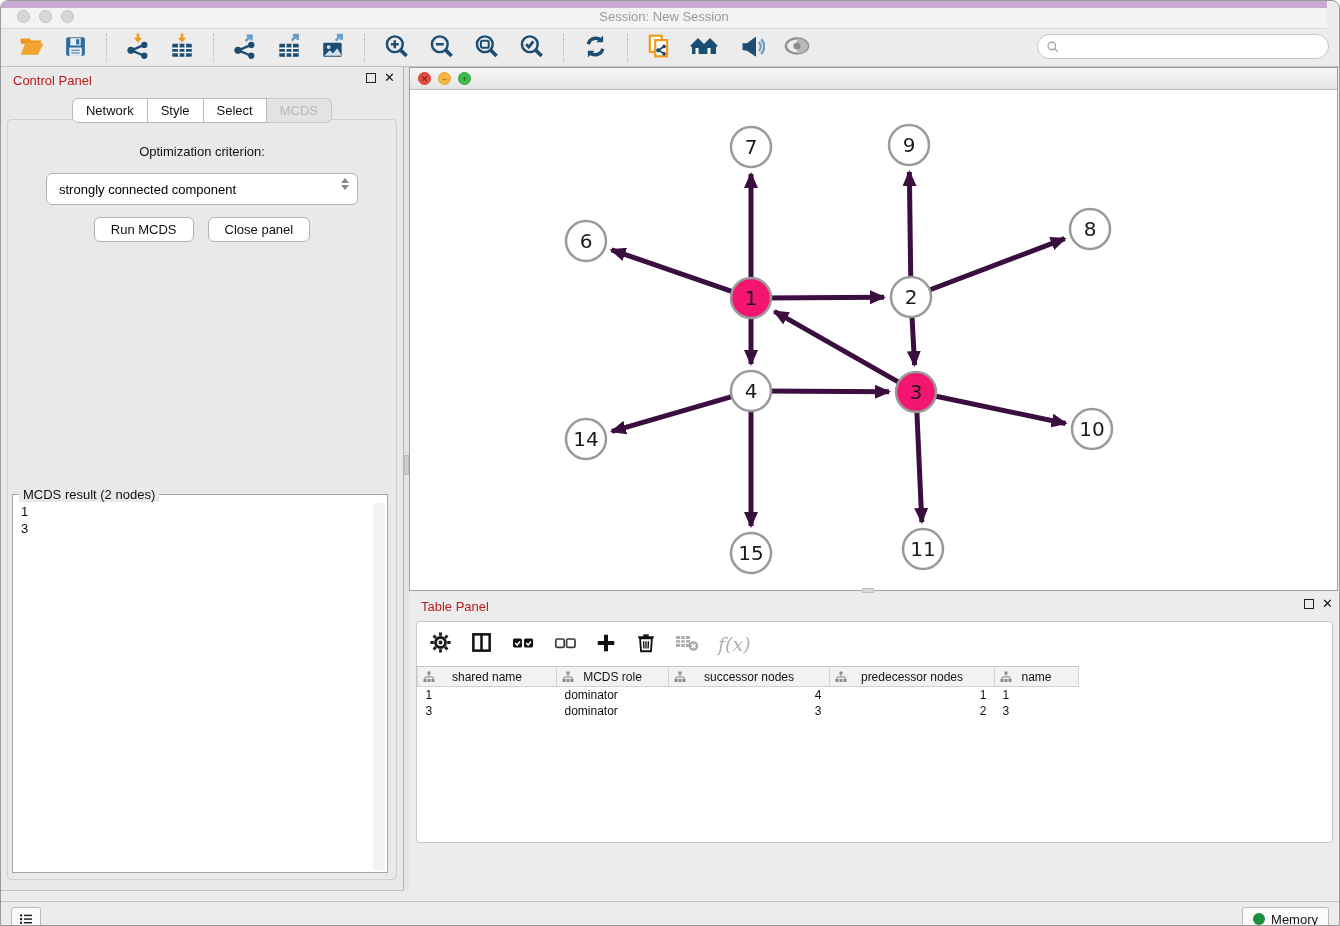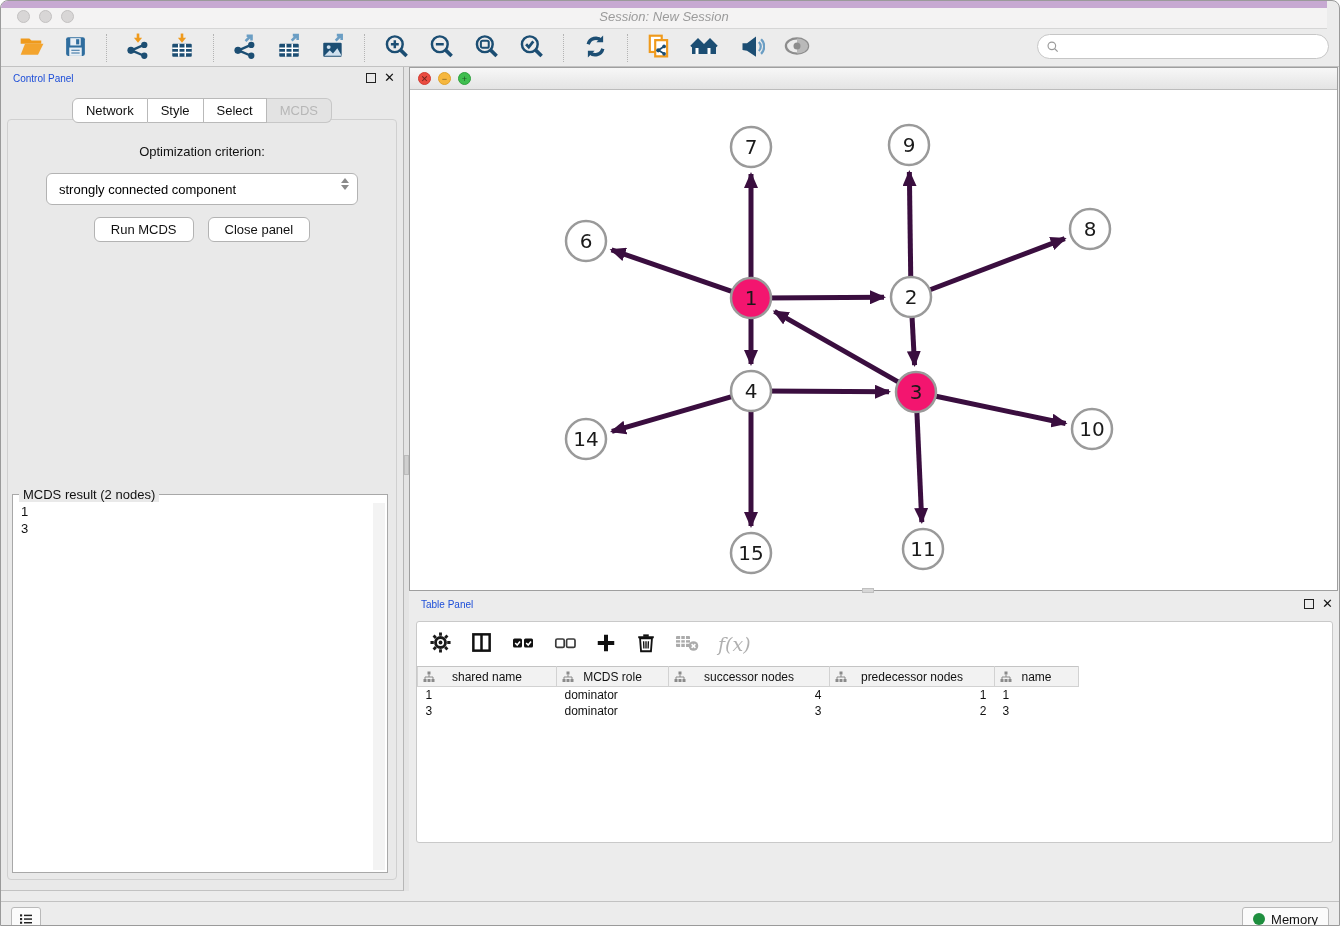--- a/index.html
+++ b/index.html
@@ -6,37 +6,37 @@
   *{box-sizing:border-box;}
   .app{
     position:relative;width:1340px;height:926px;
     font-family:"Liberation Sans","DejaVu Sans",sans-serif;
     background:#ececec;border:1px solid #9a9a9a;
     border-radius:8px 8px 0 0;overflow:hidden;
   }
   
   .titlebar{position:absolute;left:0;top:0;right:12px;height:28px;
     background:linear-gradient(#c7a9d2 0,#c7a9d2 7px,#f4f3f3 7px);
-    border-bottom:1px solid #d6d6d6;font-style:italic;}
+    border-bottom:1px solid #d6d6d6;}
   .tl-dots{position:absolute;left:16px;top:9px;display:flex;gap:9px;}
   .tl-dot{width:13px;height:13px;border-radius:50%;background:#d8d6d6;border:1px solid #c3c1c1;}
   .tb-title{position:absolute;left:0;right:0;top:8px;text-align:center;color:#9b9b9b;font-size:13px;}
   
   .toolbar{position:absolute;left:0;top:28px;right:0;height:38px;background:#ececec;
     border-bottom:1px solid #c2c2c2;display:flex;align-items:center;padding:0 8px;}
   .tb-btn{background:none;border:none;padding:2px 6px;margin:0 3px;cursor:pointer;display:flex;align-items:center;}
   .tb-sep{width:1px;height:28px;margin:0 9px;border-left:1px dotted #b4b4b4;}
   .search-wrap{position:absolute;right:10px;top:5px;width:292px;height:25px;background:#fff;
     border:1px solid #c6c6c6;border-radius:13px;display:flex;align-items:center;padding:0 8px;}
   .search-wrap input{border:none;outline:none;flex:1;font-size:13px;background:transparent;}
   
   .control-panel{position:absolute;left:0;top:66px;width:403px;height:824px;background:#e9e9e9;
     border-right:1px solid #b6b6b6;border-bottom:1px solid #c2c2c2;}
   .panel-head{position:relative;height:26px;}
-  .panel-head .ph-title{position:absolute;left:12px;top:6px;font-size:10px;color:#1d4ed8;}
+  .panel-head .ph-title{position:absolute;left:12px;top:6px;font-size:13px;color:#b91c1c;}
   .ph-icons{position:absolute;right:8px;top:5px;display:flex;gap:8px;align-items:center;}
   .float-box{width:10px;height:10px;border:1.5px solid #222;display:inline-block;}
   .close-x{font-size:13px;font-weight:bold;color:#111;line-height:12px;}
   .cp-tabs{position:absolute;left:0;right:0;top:31px;display:flex;justify-content:center;z-index:3;}
   .tab{font-size:13px;padding:4px 13px;background:#fff;border:1px solid #b9b9b9;border-left:none;color:#111;cursor:pointer;}
   .tab:first-child{border-left:1px solid #b9b9b9;border-radius:6px 0 0 6px;}
   .tab:last-child{border-radius:0 6px 6px 0;}
   .tab.active{background:#e3e3e3;color:#b7b7b7;border-color:#c7c7c7;}
   .cp-content{position:absolute;left:6px;right:6px;top:52px;bottom:10px;background:#e9e9e9;
     border:1px solid #d0d0d0;border-radius:4px;}

